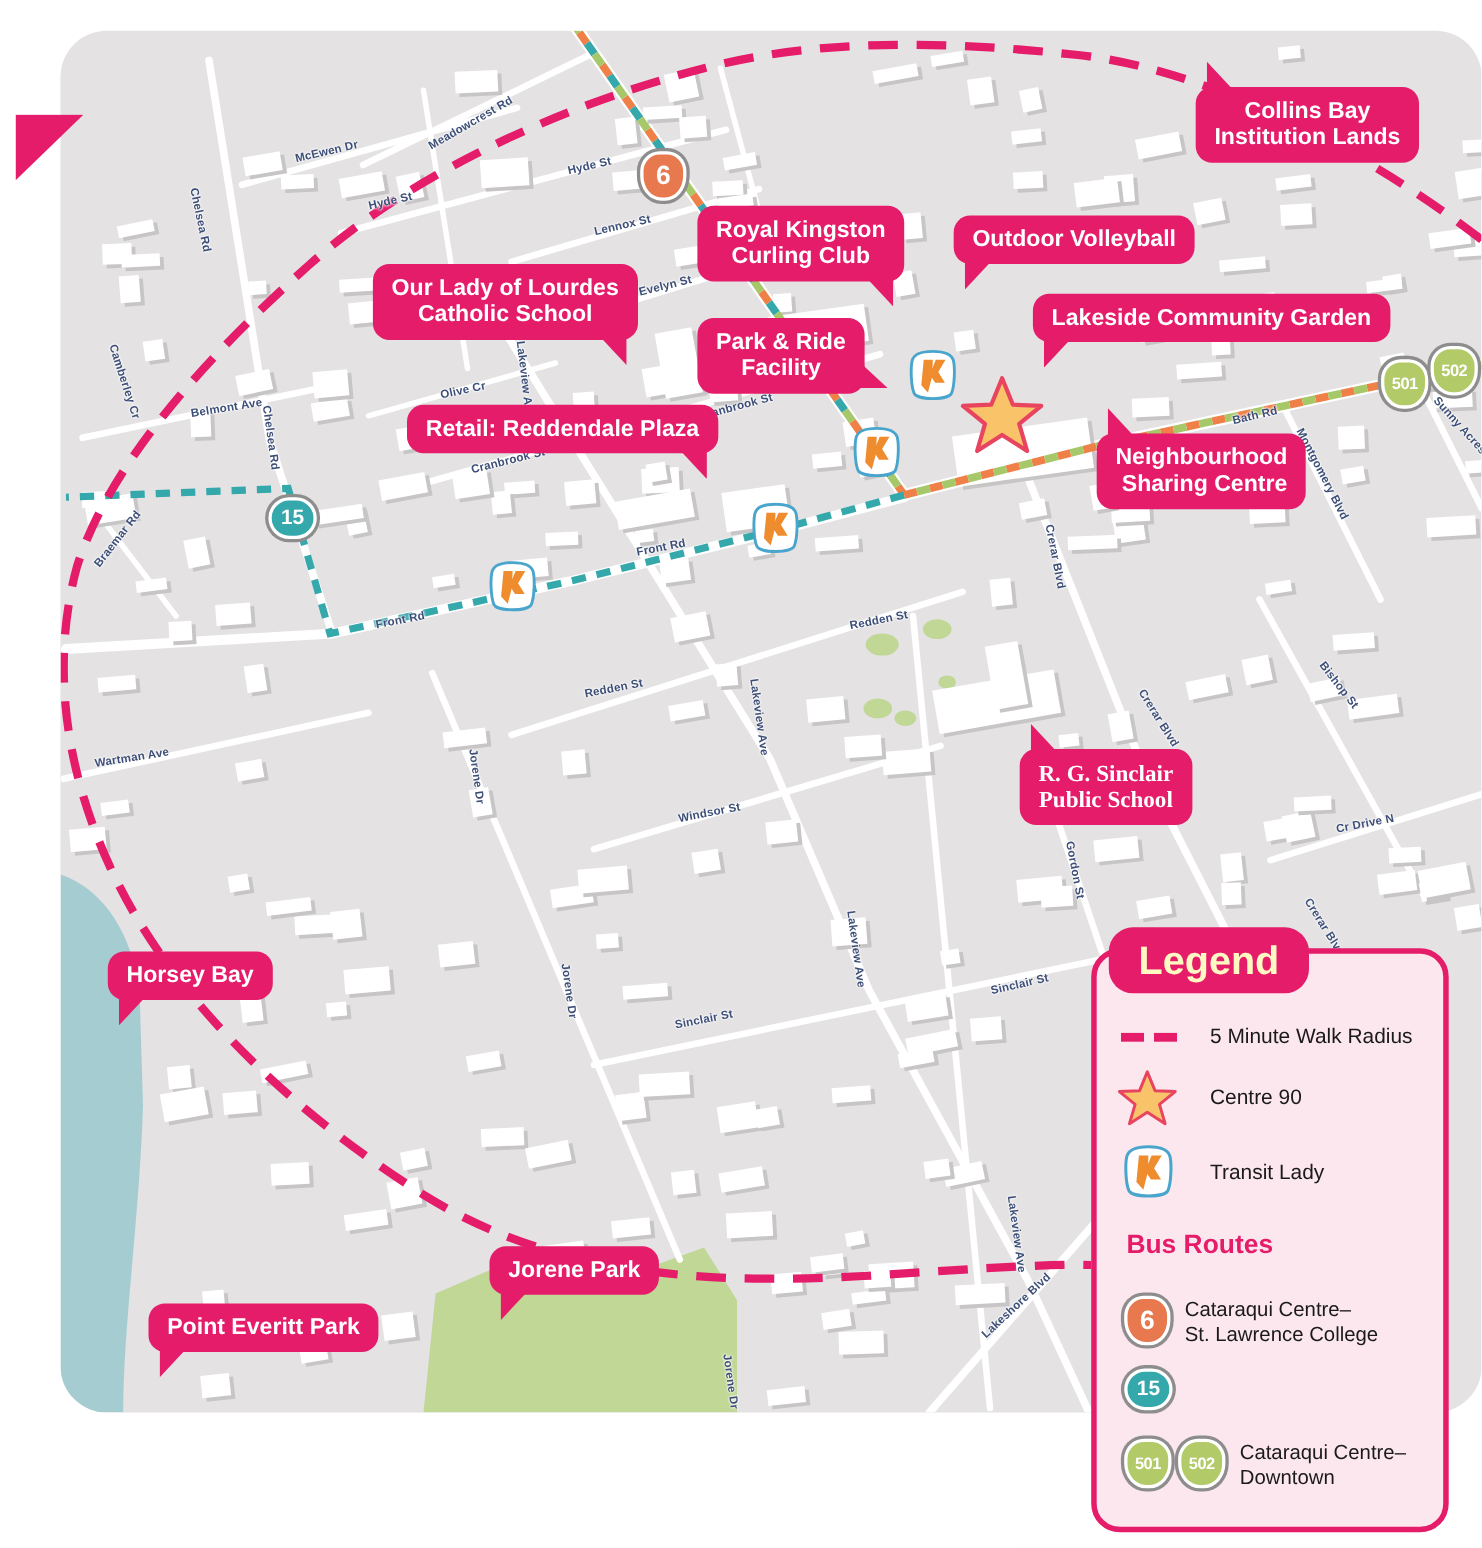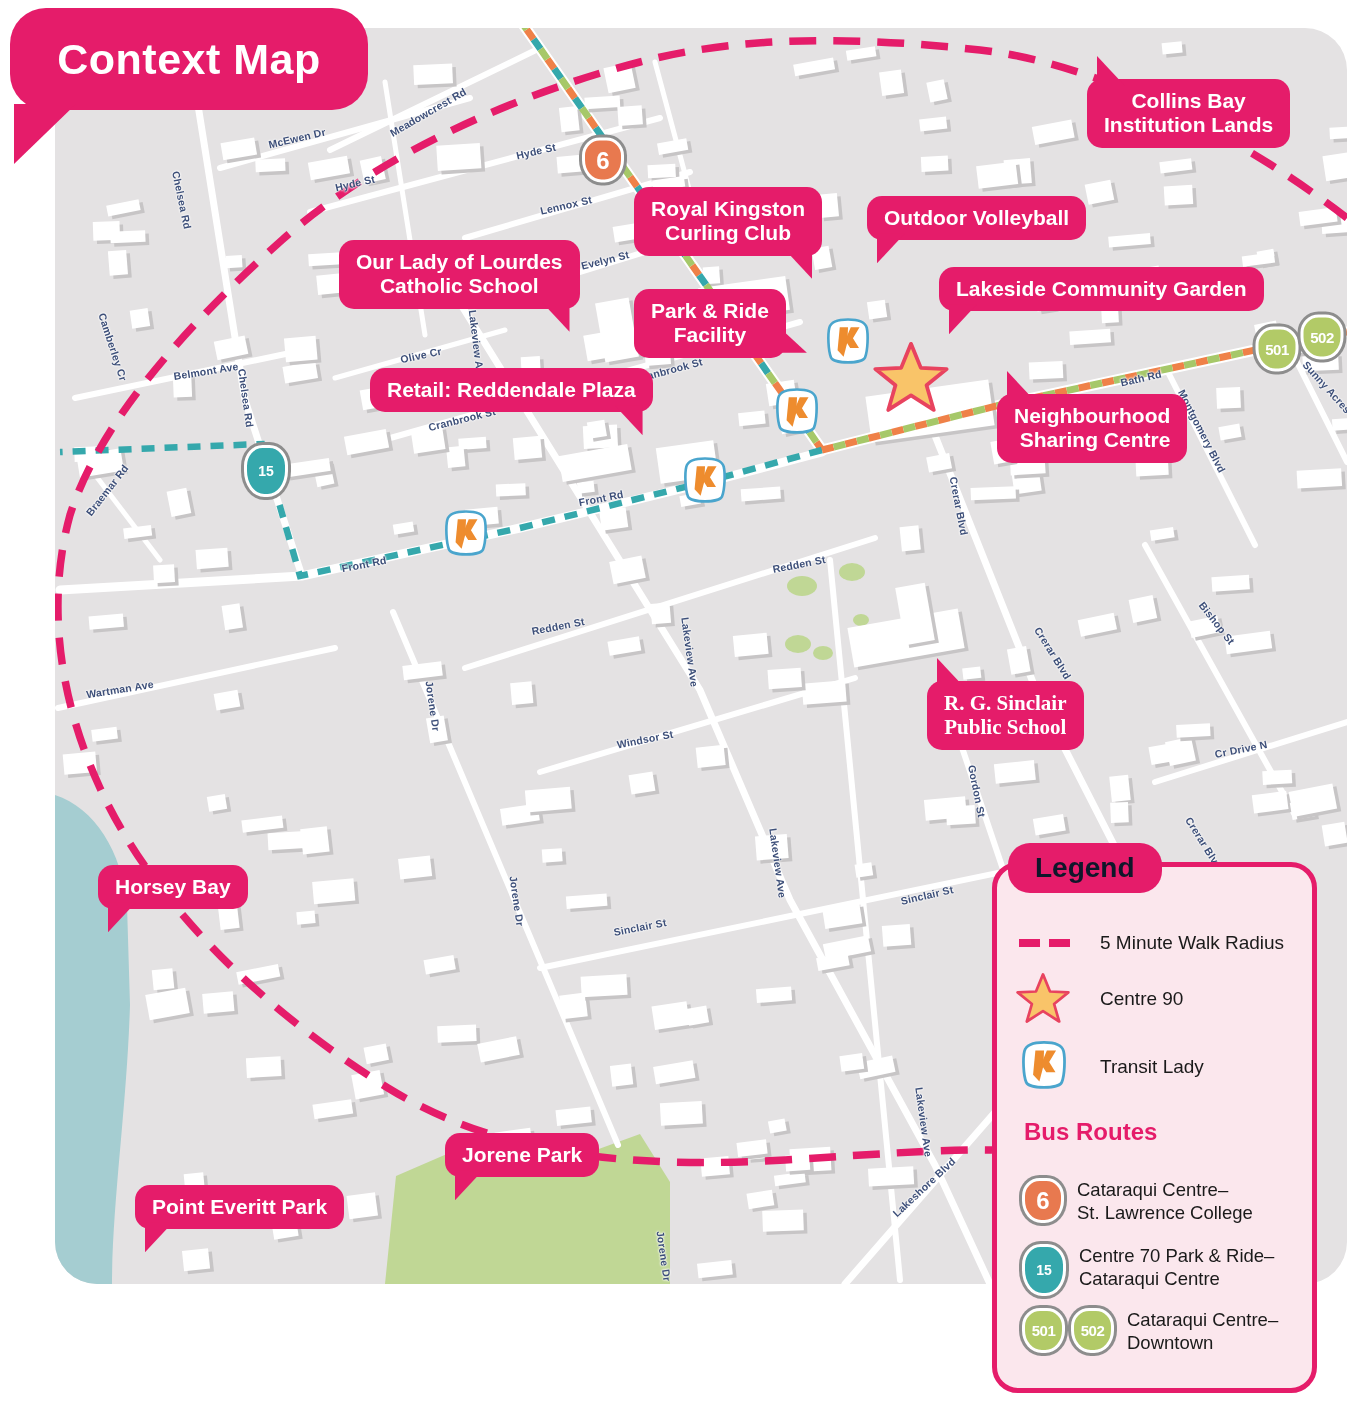--- a/index.html
+++ b/index.html
@@ -33,31 +33,31 @@
         border-radius:36px;z-index:40;display:flex;align-items:center;justify-content:center;}
   #title-bubble .txt{color:#fff;font-weight:bold;font-size:43px;letter-spacing:.5px;}
   #title-tail{position:absolute;left:14px;top:104px;width:62px;height:60px;background:var(--pink);
         clip-path:polygon(0 0,100% 0,0 100%);z-index:40;}
   
   .badge{position:absolute;display:flex;align-items:center;justify-content:center;color:#fff;
         font-weight:bold;border:3px solid #fff;box-shadow:0 0 0 3px var(--ring);
         border-radius:42% 42% 46% 46% / 40% 40% 50% 50%;z-index:22;box-sizing:border-box;}
   .badge.on-map{transform:translate(-50%,-50%);}
   .b-sm{width:42px;height:45px;font-size:24px;}
-  .b-md{width:44px;height:52px;font-size:14px;}
+  .b-md{width:44px;height:38px;font-size:19px;border-radius:22px;}
   .b-lg{width:43px;height:45px;font-size:15px;letter-spacing:-.5px;}
   
   .transit-stop{position:absolute;width:44px;height:49px;transform:translate(-50%,-50%);z-index:21;}
   .transit-stop svg{width:100%;height:100%;}
   #map-star{position:absolute;width:76px;height:72px;transform:translate(-50%,-50%);z-index:20;}
   
   #legend-box{position:absolute;left:992px;top:862px;width:325px;height:531px;background:var(--pink-light);
         border:5px solid var(--pink);border-radius:26px;z-index:50;box-sizing:border-box;}
-  #legend-pill{position:absolute;left:1008px;top:843px;background:var(--pink);color:#0f172a;font-weight:bold;
-        font-size:28px;padding:9px 27px;border-radius:22px;z-index:51;}
+  #legend-pill{position:absolute;left:1008px;top:843px;background:var(--pink);color:#fef9c3;font-weight:bold;
+        font-size:36px;padding:9px 27px;border-radius:22px;z-index:51;}
   .l-item{position:absolute;z-index:51;}
   .l-label{position:absolute;font-size:19px;color:var(--text-dark);z-index:51;white-space:nowrap;}
   #dash-sample{left:1019px;top:939px;width:54px;height:8px;
         background:repeating-linear-gradient(90deg,var(--pink) 0 21px,transparent 21px 30px);}
   #legend-star{left:1016px;top:972px;width:54px;height:52px;}
   #legend-transit{left:1021px;top:1040px;width:46px;height:52px;}
   #bus-routes-heading{position:absolute;left:1024px;top:1118px;font-size:24px;font-weight:bold;
         color:var(--pink);z-index:51;}
   .bus-row{position:absolute;left:1022px;display:flex;align-items:flex-start;gap:13px;z-index:51;}
   .bus-row .badge{position:relative;flex:none;}
@@ -1091,23 +1091,20 @@
       <div class="callout" style="left: 997px; top: 394px; text-align: right;">Neighbourhood
 Sharing Centre<span class="tail tail-tl"></span></div>
       <div class="callout" style="left: 370px; top: 368px;">Retail: Reddendale Plaza<span class="tail tail-br"></span></div>
       <div class="callout" style="left: 927px; top: 681px; font-family: Liberation Serif, serif;">R. G. Sinclair
 Public School<span class="tail tail-tl"></span></div>
       <div class="callout" style="left: 98px; top: 865px;">Horsey Bay<span class="tail tail-bl"></span></div>
       <div class="callout" style="left: 135px; top: 1185px;">Point Everitt Park<span class="tail tail-bl"></span></div>
       <div class="callout" style="left: 445px; top: 1133px;">Jorene Park<span class="tail tail-bl"></span></div>
     </div>
 
-  <div id="title-bubble">
-    <span class="txt">Context Map</span>
-  </div>
   <div id="title-tail"></div>
 
   <div id="legend-box"></div>
   <div id="legend-pill">Legend</div>
   <div class="l-item" id="dash-sample"></div>
   <div class="l-label" style="left:1100px;top:932px;">5 Minute Walk Radius</div>
   <div class="l-item" id="legend-star"><svg viewBox="0 0 40 38" width="100%" height="100%">
   <path d="M20 1.5 L25.2 14.2 L38.8 14.8 L28.2 23.4 L32 36.4 L20 28.7 L8 36.4 L11.8 23.4 L1.2 14.8 L14.8 14.2 Z" fill="#f9c469" stroke="#e8435f" stroke-width="2" stroke-linejoin="round"></path>
       </svg></div>
   <div class="l-label" style="left:1100px;top:988px;">Centre 90</div>
@@ -1123,22 +1120,20 @@
         <span class="badge-pair">
           <span class="badge b-sm" style="background: rgb(232, 121, 79);">6</span>
         </span>
         <span class="bt">Cataraqui Centre–
 St. Lawrence College</span>
       </div>
       <div class="bus-row" style="top: 1244px;">
         <span class="badge-pair">
           <span class="badge b-md" style="background: rgb(53, 168, 172);">15</span>
         </span>
-        <span class="bt">Centre 70 Park &amp; Ride–
-Cataraqui Centre</span>
       </div>
       <div class="bus-row" style="top: 1308px;">
         <span class="badge-pair">
           <span class="badge b-lg" style="background: rgb(178, 202, 103);">501</span>
           <span class="badge b-lg" style="background: rgb(178, 202, 103);">502</span>
         </span>
         <span class="bt">Cataraqui Centre–
 Downtown</span>
       </div>
     </div>

